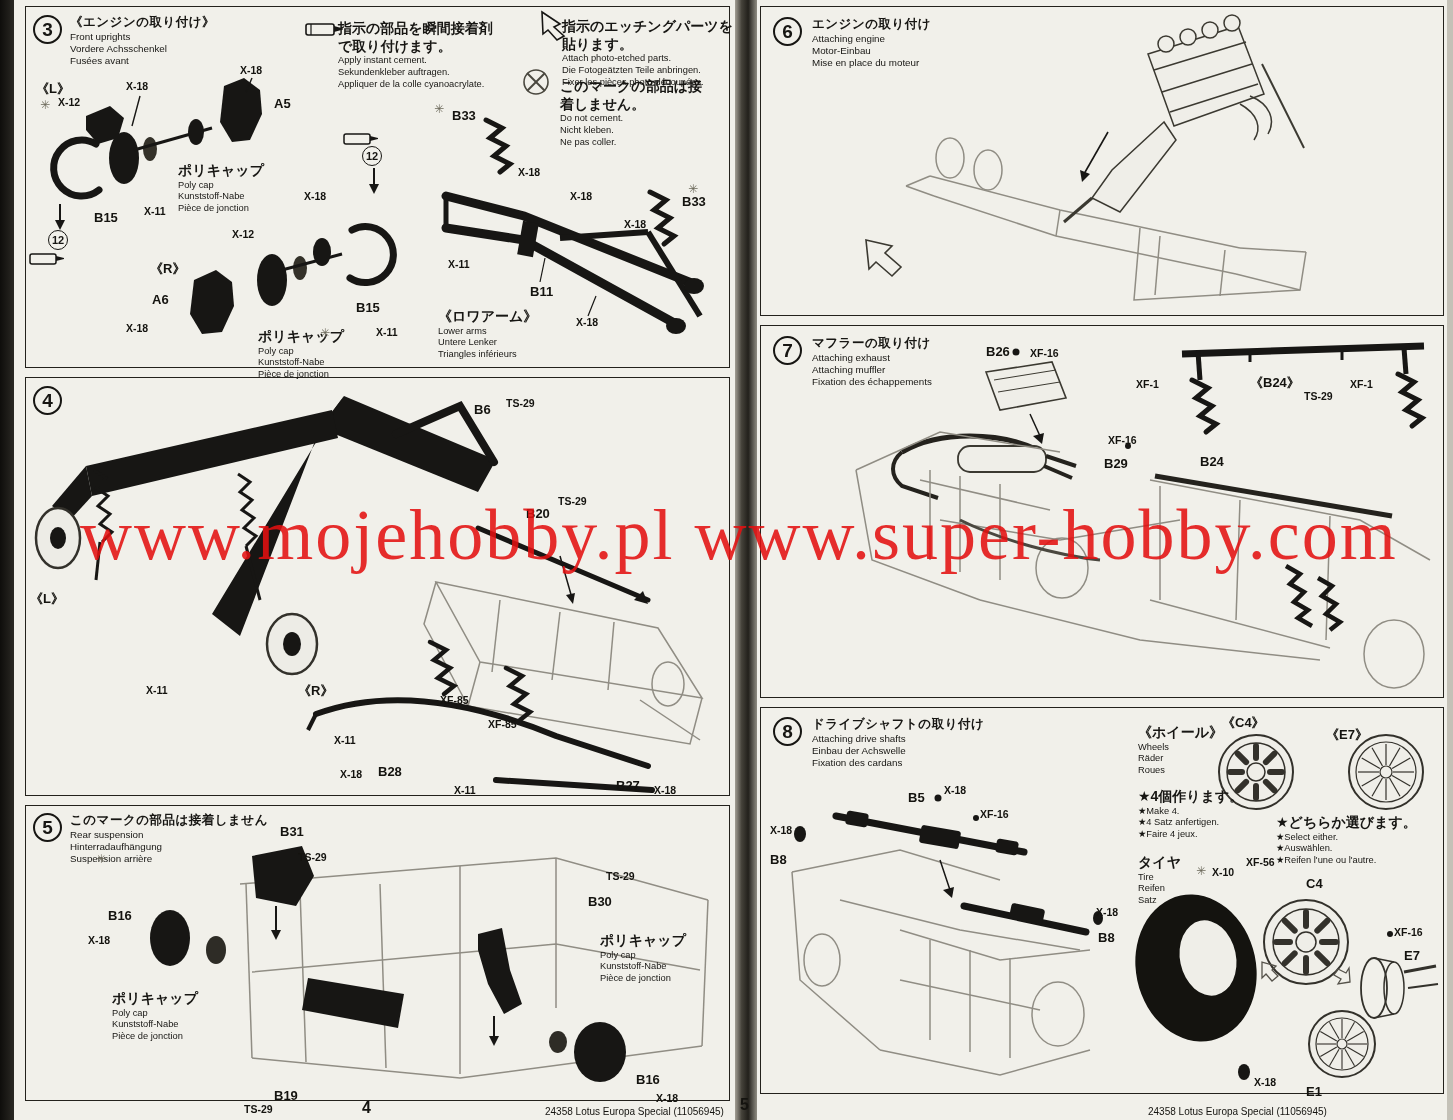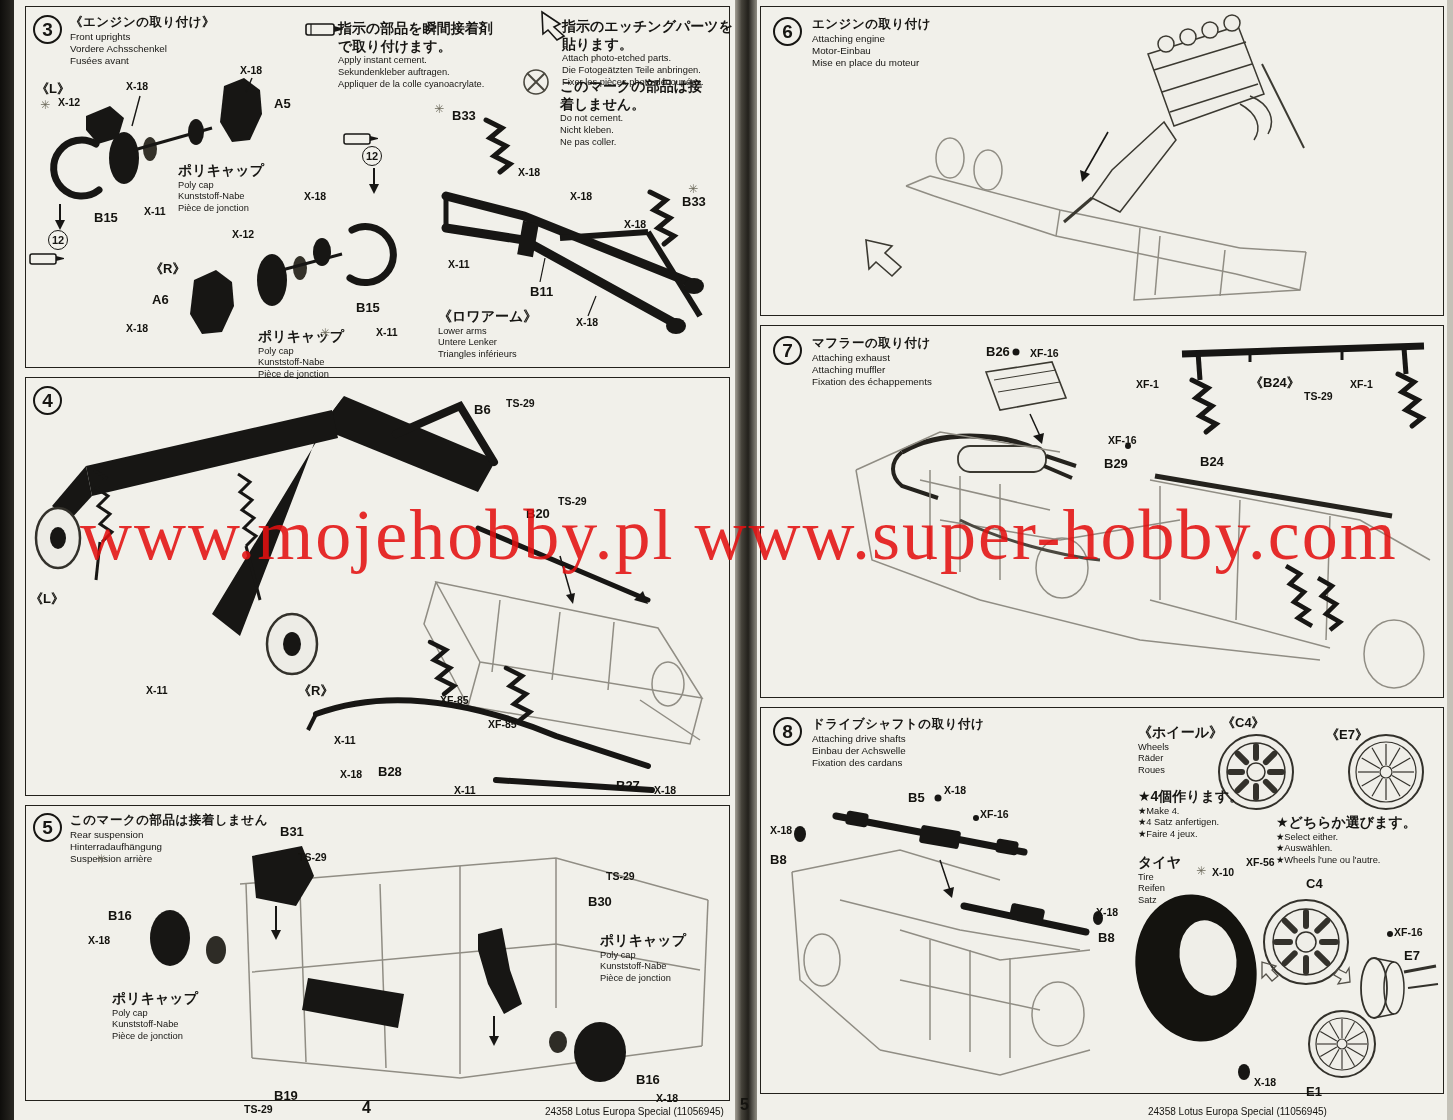--- a/index.html
+++ b/index.html
@@ -537,21 +537,21 @@
   <div class="blk" style="left:1138px;top:788px">
     <div class="ja">★4個作ります。</div>
     <div>★Make 4.</div>
     <div>★4 Satz anfertigen.</div>
     <div>★Faire 4 jeux.</div>
   </div>
   <div class="blk" style="left:1276px;top:814px">
     <div class="ja">★どちらか選びます。</div>
     <div>★Select either.</div>
     <div>★Auswählen.</div>
-    <div>★Wheels l'une ou l'autre.</div>
+    <div>★Reifen l'une ou l'autre.</div>
   </div>
   <div class="blk" style="left:1138px;top:854px">
     <div class="ja">タイヤ</div>
     <div>Tire</div>
     <div>Reifen</div>
     <div>Satz</div>
   </div>
 
   <span class="star" style="left:40px;top:98px">✳</span>
   <span class="star" style="left:434px;top:102px">✳</span>

